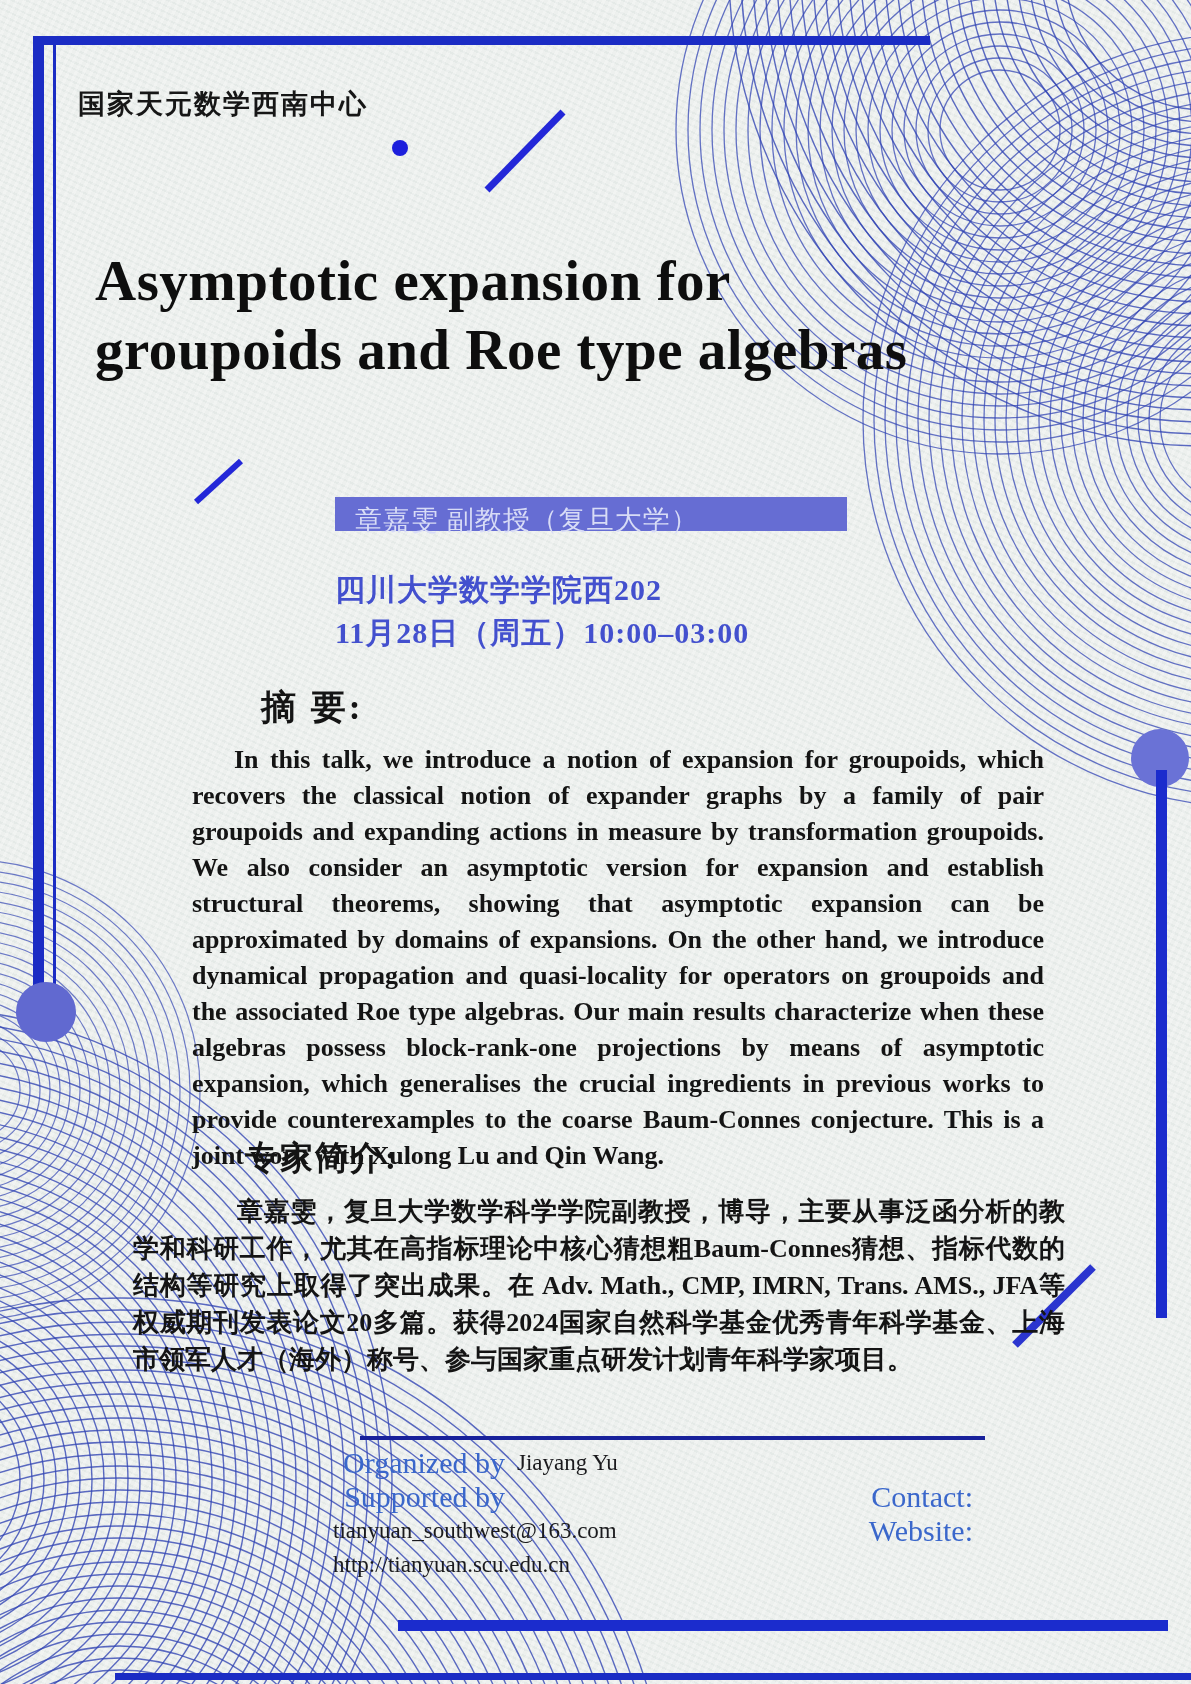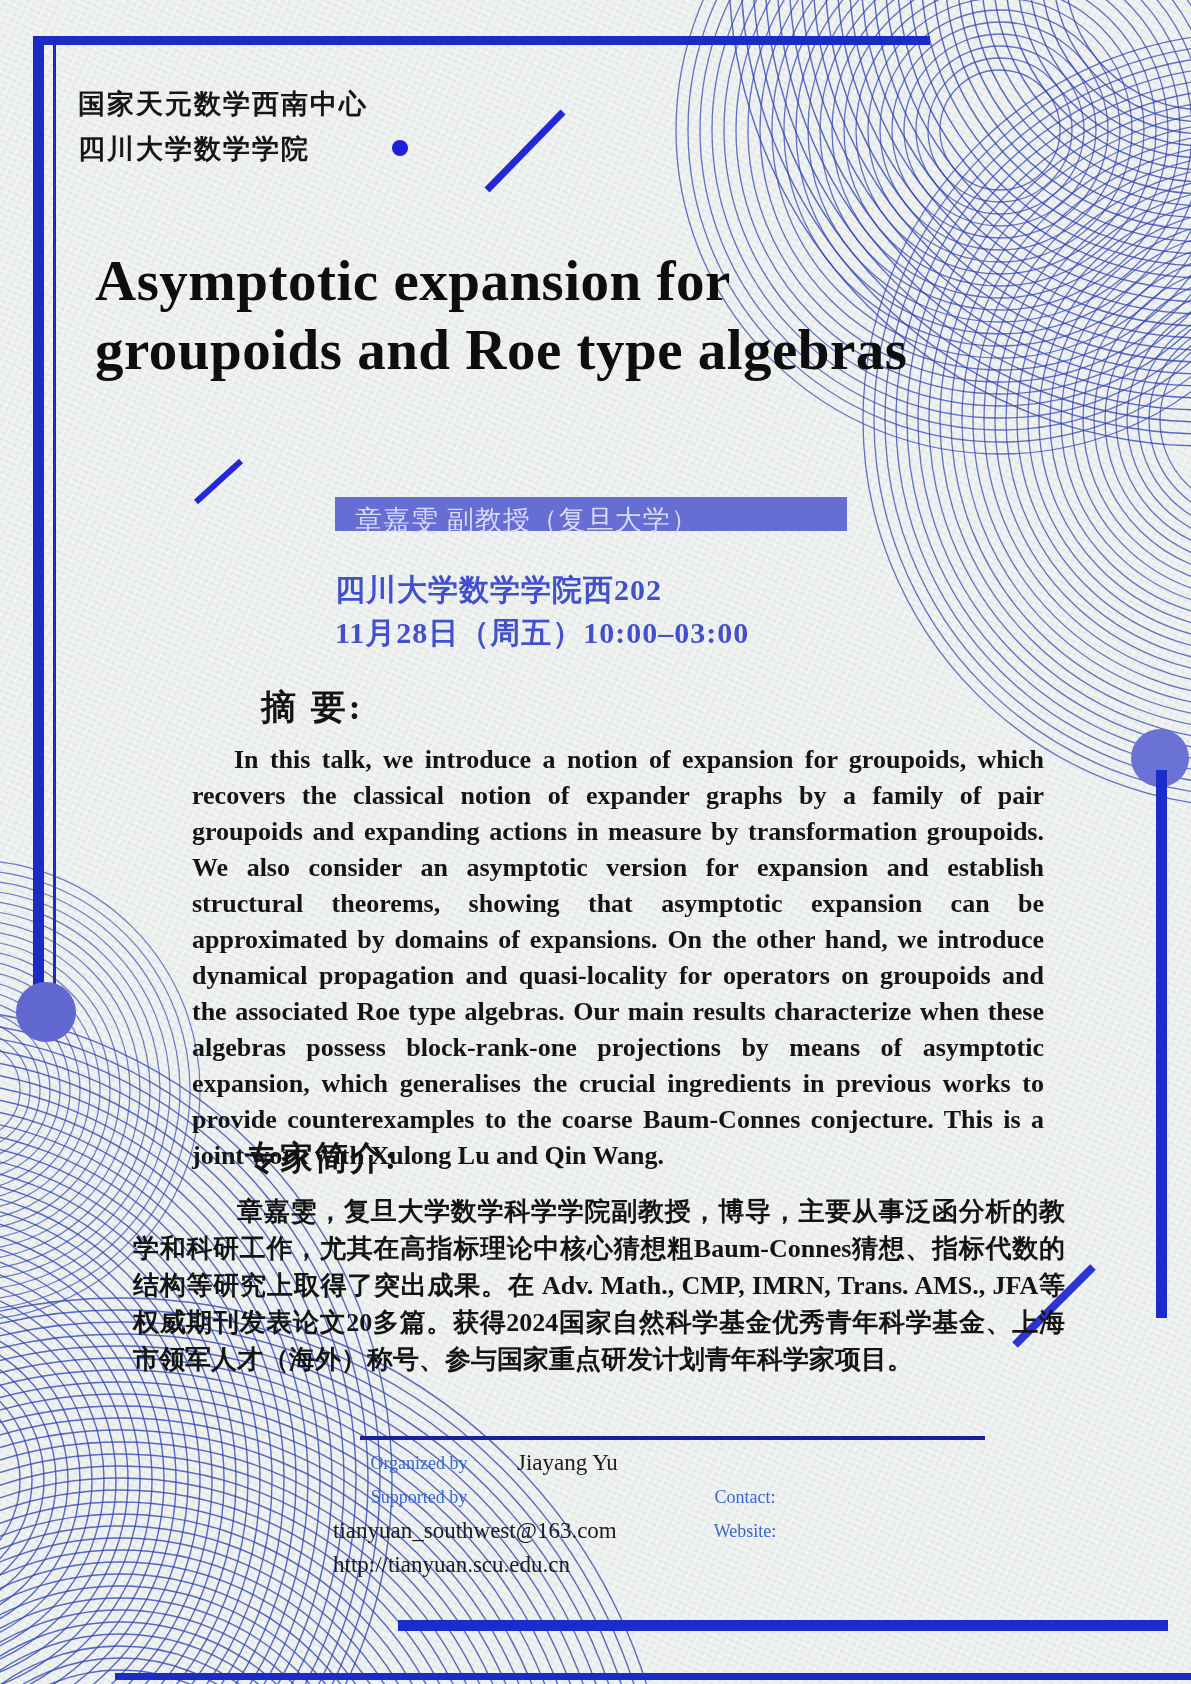--- a/index.html
+++ b/index.html
@@ -25,21 +25,21 @@
   .abstract-heading{left:261px;top:684px;font-size:35px;font-weight:700;color:#141414;letter-spacing:3px;}
   .abstract-body{left:192px;top:742px;width:852px;font-size:26px;line-height:36px;font-weight:700;
     color:#141414;text-align:justify;text-indent:42px;}
 
   .bio-heading{left:245px;top:1136px;font-size:33px;font-weight:700;color:#141414;letter-spacing:2px;}
   .bio-body{left:133px;top:1193px;width:932px;font-size:26px;line-height:37px;font-weight:700;
     color:#141414;text-align:justify;text-indent:104px;}
 
   .footer-rule{left:360px;top:1436px;width:625px;height:4px;background:#18219b;}
   .footer{left:333px;top:1448px;width:640px;display:grid;grid-template-columns:172px auto;column-gap:12px;row-gap:4px;}
-  .f-label{text-align:center;color:#3a67cb;font-size:18px;font-weight:400;line-height:30px;}
+  .f-label{text-align:right;color:#3a67cb;font-size:30px;font-weight:400;line-height:30px;}
   .f-value{color:#1a1a1d;font-size:23px;line-height:30px;}
   .bottom-line{left:398px;top:1620px;width:770px;height:11px;background:#1b2ccd;}
   .bottom-edge-line{left:115px;top:1673px;width:1076px;height:7px;background:#1b2cc4;}
 </style>
 </head>
 <body>
 
 <div class="poster">
 
   <svg class="deco" viewBox="0 0 1191 1684" xmlns="http://www.w3.org/2000/svg">
@@ -229,21 +229,20 @@
     <rect x="1156" y="770" width="11" height="548" fill="#1b2ccd"></rect>
 
     <circle cx="400" cy="148" r="8" fill="#1d1fdc"></circle>
     <line x1="487" y1="190" x2="563" y2="112" stroke="#2327d8" stroke-width="7"></line>
     <line x1="196" y1="502" x2="241" y2="461" stroke="#2327d8" stroke-width="6"></line>
     <line x1="1015" y1="1345" x2="1093" y2="1267" stroke="#2b35cf" stroke-width="8"></line>
   </svg>
 
   <div class="abs org">
     <div>国家天元数学西南中心</div>
-    <div>四川大学数学学院</div>
   </div>
 
   <h1 class="abs title">
     <span>Asymptotic expansion for</span><br>
     <span>groupoids and Roe type algebras</span>
   </h1>
 
   <div class="abs speaker-bar">
     <span>章嘉雯 副教授（复旦大学）</span>
   </div>

